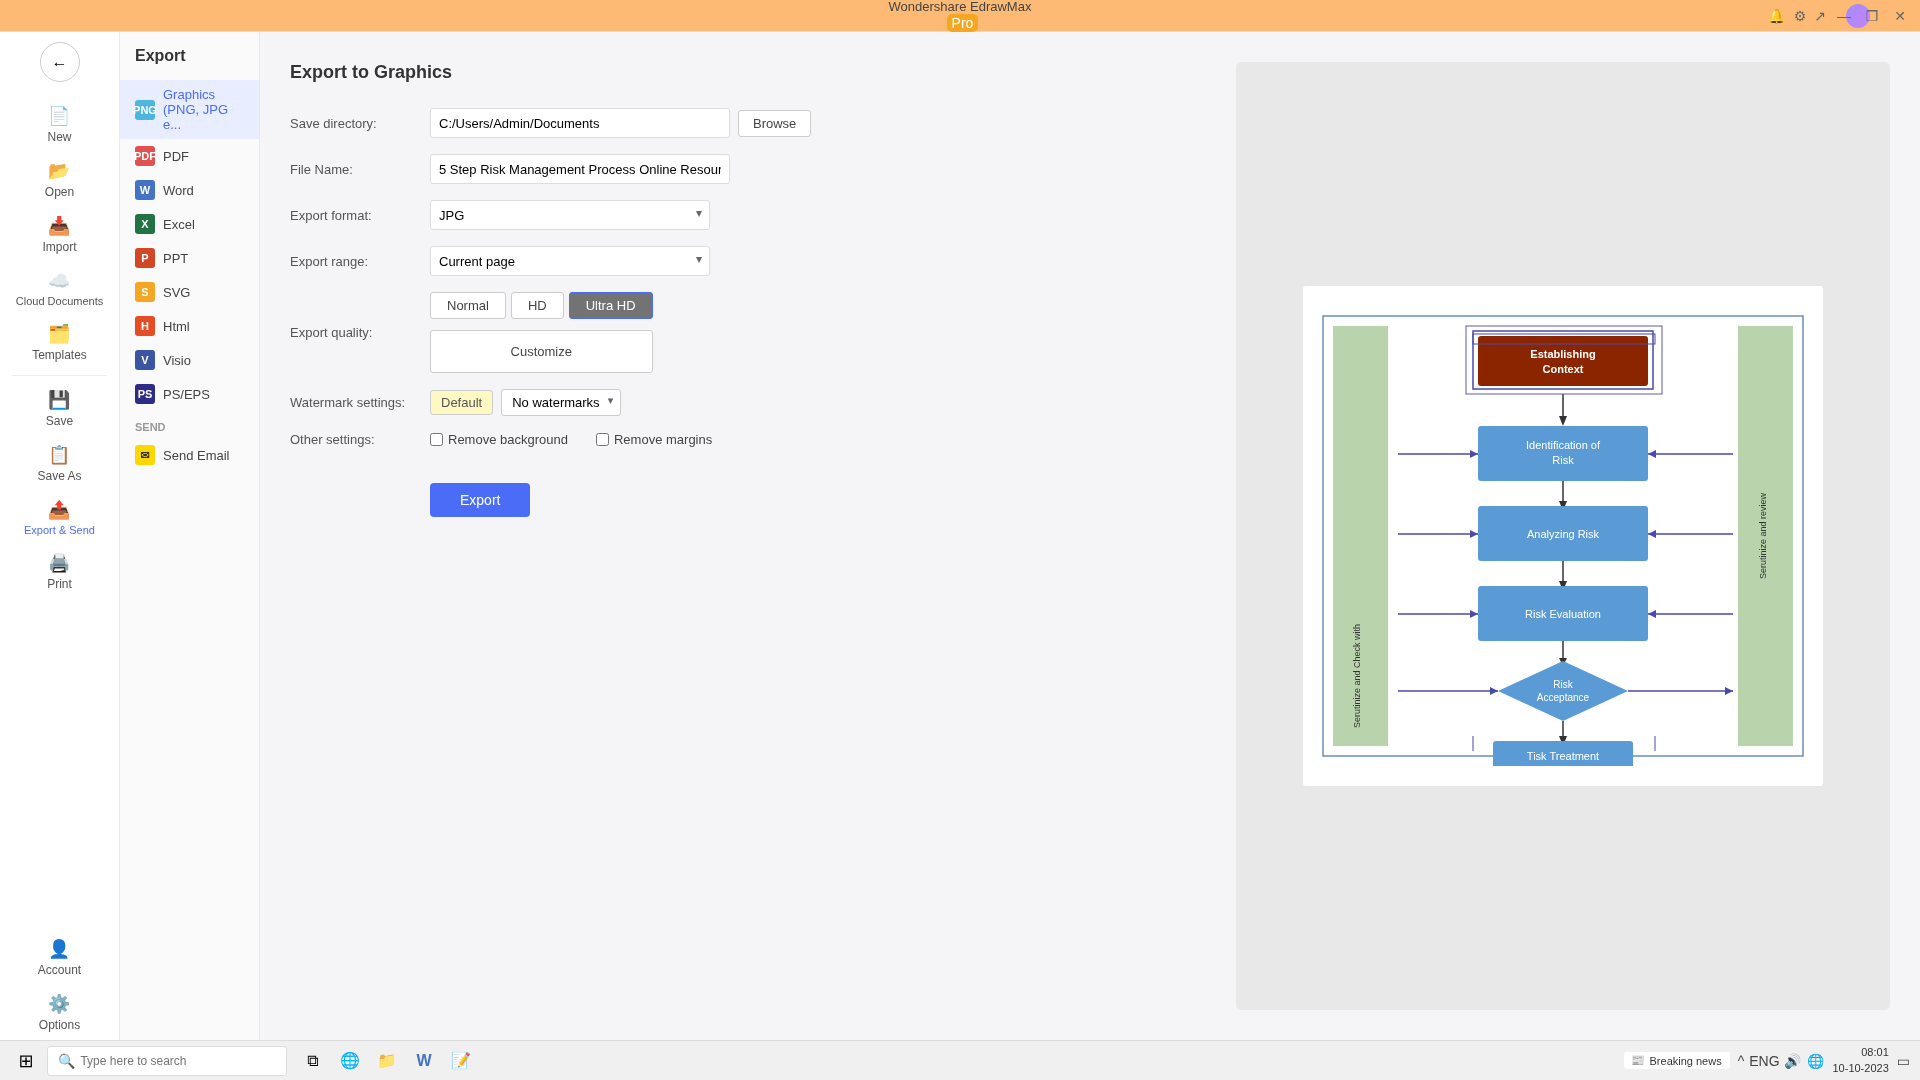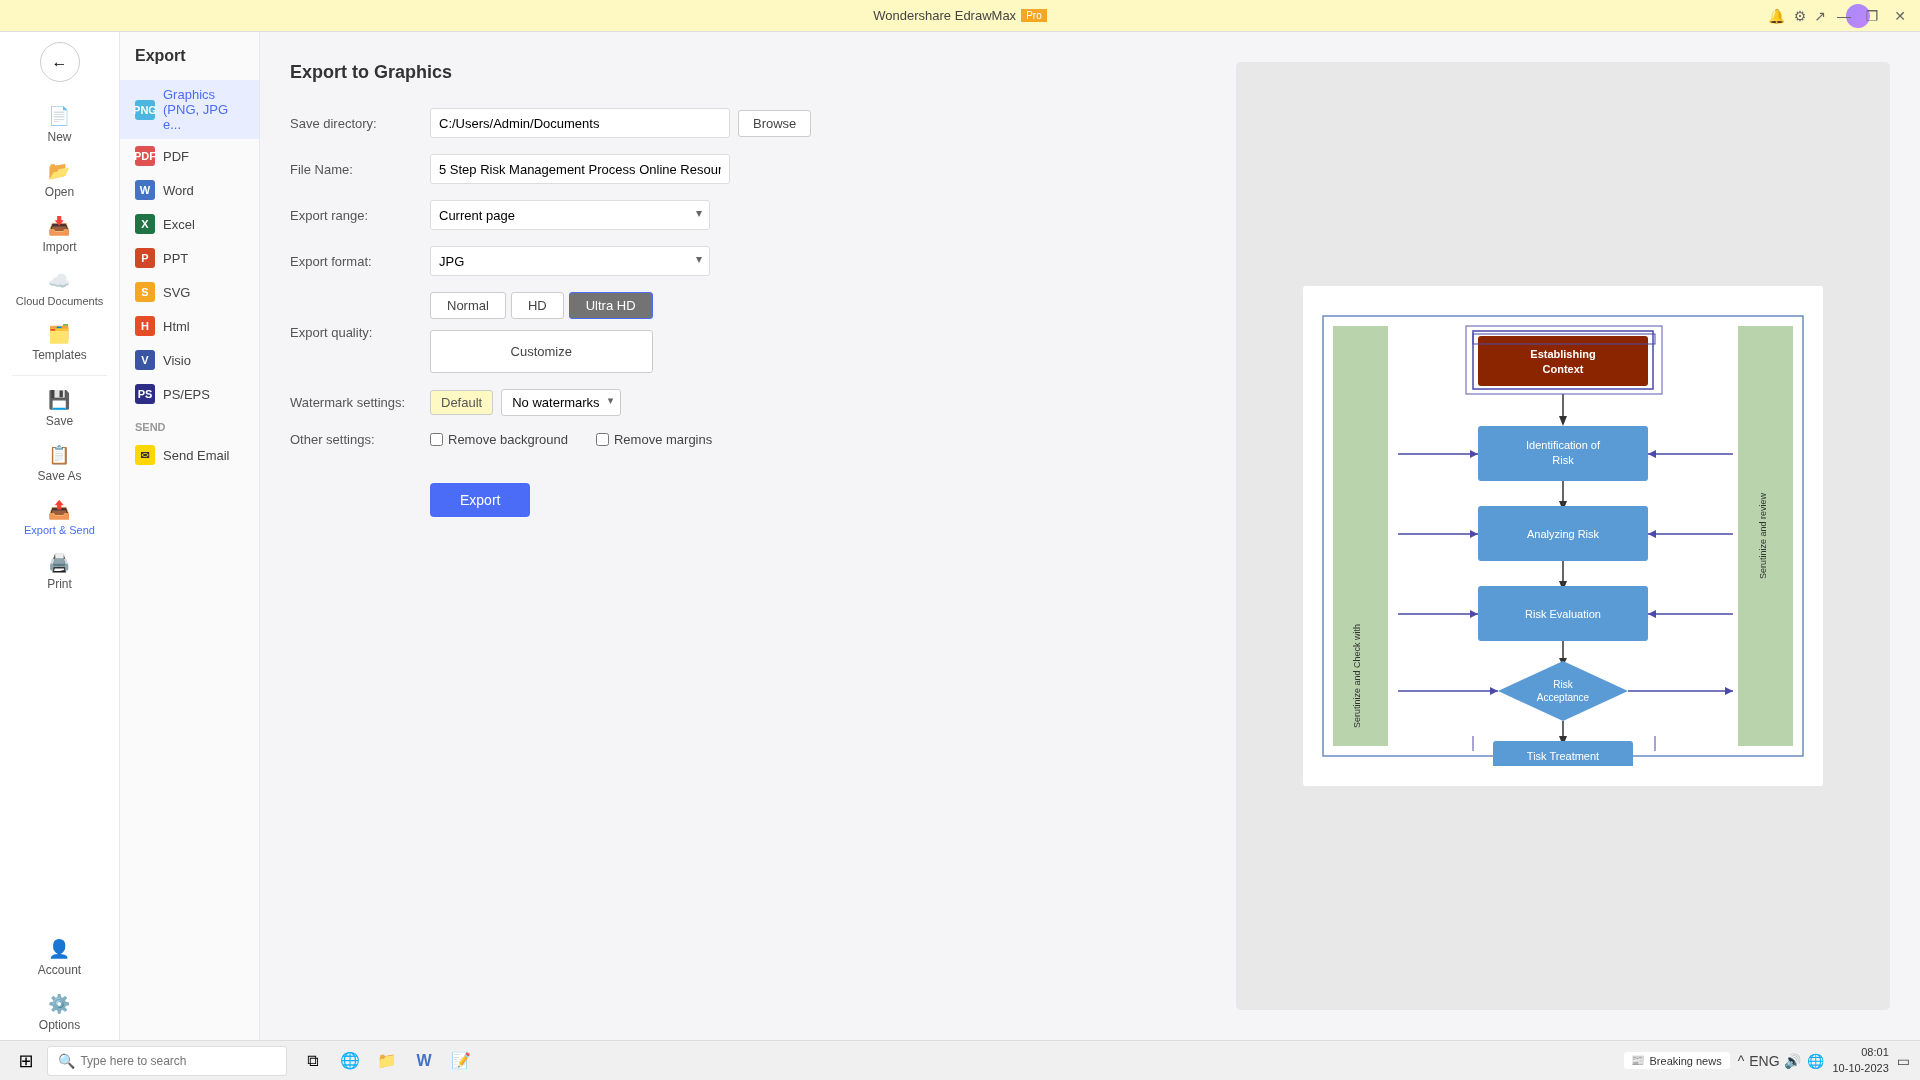--- a/index.html
+++ b/index.html
@@ -1,26 +1,27 @@
 <!DOCTYPE html>
 <html><head>
   <meta charset="utf-8">
   <style>
     * { margin: 0; padding: 0; box-sizing: border-box; }
     body { font-family: 'Segoe UI', Arial, sans-serif; background: #f0f0f0; width: 1920px; height: 1080px; overflow: hidden; position: relative; }
 
     
     .titlebar {
       position: absolute; top: 0; left: 0; right: 0; height: 32px;
-      background: #fef9c3; display: flex; align-items: center; justify-content: center;
+      background: #fdba74; display: flex; align-items: center; justify-content: center;
       font-size: 13px; color: #333; z-index: 100;
       border-bottom: 1px solid #ddd;
+      flex-direction: column;
     }
     .titlebar-title { font-size: 13px; color: #444; }
-    .pro-badge { background: #f5a623; color: white; font-size: 10px; padding: 1px 5px; border-radius: 0; margin-left: 5px; }
+    .pro-badge { background: #f5a623; color: white; font-size: 14px; padding: 1px 5px; border-radius: 5px; margin-left: 5px; }
     .titlebar-controls { position: absolute; right: 10px; display: flex; gap: 8px; align-items: center; }
     .titlebar-btn { width: 20px; height: 20px; display: flex; align-items: center; justify-content: center; cursor: pointer; font-size: 14px; color: #666; }
     .titlebar-icon { font-size: 14px; color: #666; cursor: pointer; }
     .user-avatar { width: 24px; height: 24px; border-radius: 50%; background: linear-gradient(135deg, #a78bfa, #c084fc); position: absolute; right: 50px; top: 4px; }
 
     
     .sidebar {
       position: absolute; top: 32px; left: 0; width: 120px; height: calc(100% - 32px - 40px);
       background: #fff; border-right: 1px solid #e8e8e8; display: flex; flex-direction: column;
       align-items: center; padding-top: 10px;
@@ -251,40 +252,40 @@
       </div>
 
       
       <div class="form-row">
         <span class="form-label">File Name:</span>
         <input class="form-input" style="width: 280px;" value="5 Step Risk Management Process Online Resources">
       </div>
 
       
       <div class="form-row">
-        <span class="form-label">Export range:</span>
-        <div class="select-wrapper">
-          <select class="form-select">
-            <option>Current page</option>
-            <option>All pages</option>
-            <option>Selected pages</option>
-          </select>
-        </div>
-      </div>
-
-      
-      <div class="form-row">
         <span class="form-label">Export format:</span>
         <div class="select-wrapper">
           <select class="form-select">
             <option>JPG</option>
             <option>PNG</option>
             <option>BMP</option>
             <option>SVG</option>
             <option>TIFF</option>
+          </select>
+        </div>
+      </div>
+
+      
+      <div class="form-row">
+        <span class="form-label">Export range:</span>
+        <div class="select-wrapper">
+          <select class="form-select">
+            <option>Current page</option>
+            <option>All pages</option>
+            <option>Selected pages</option>
           </select>
         </div>
       </div>
 
       
       <div class="form-row">
         <span class="form-label">Export quality:</span>
         <div style="display:flex; flex-direction:column; gap:6px;">
           <div class="quality-group">
             <button class="quality-btn">Normal</button>

